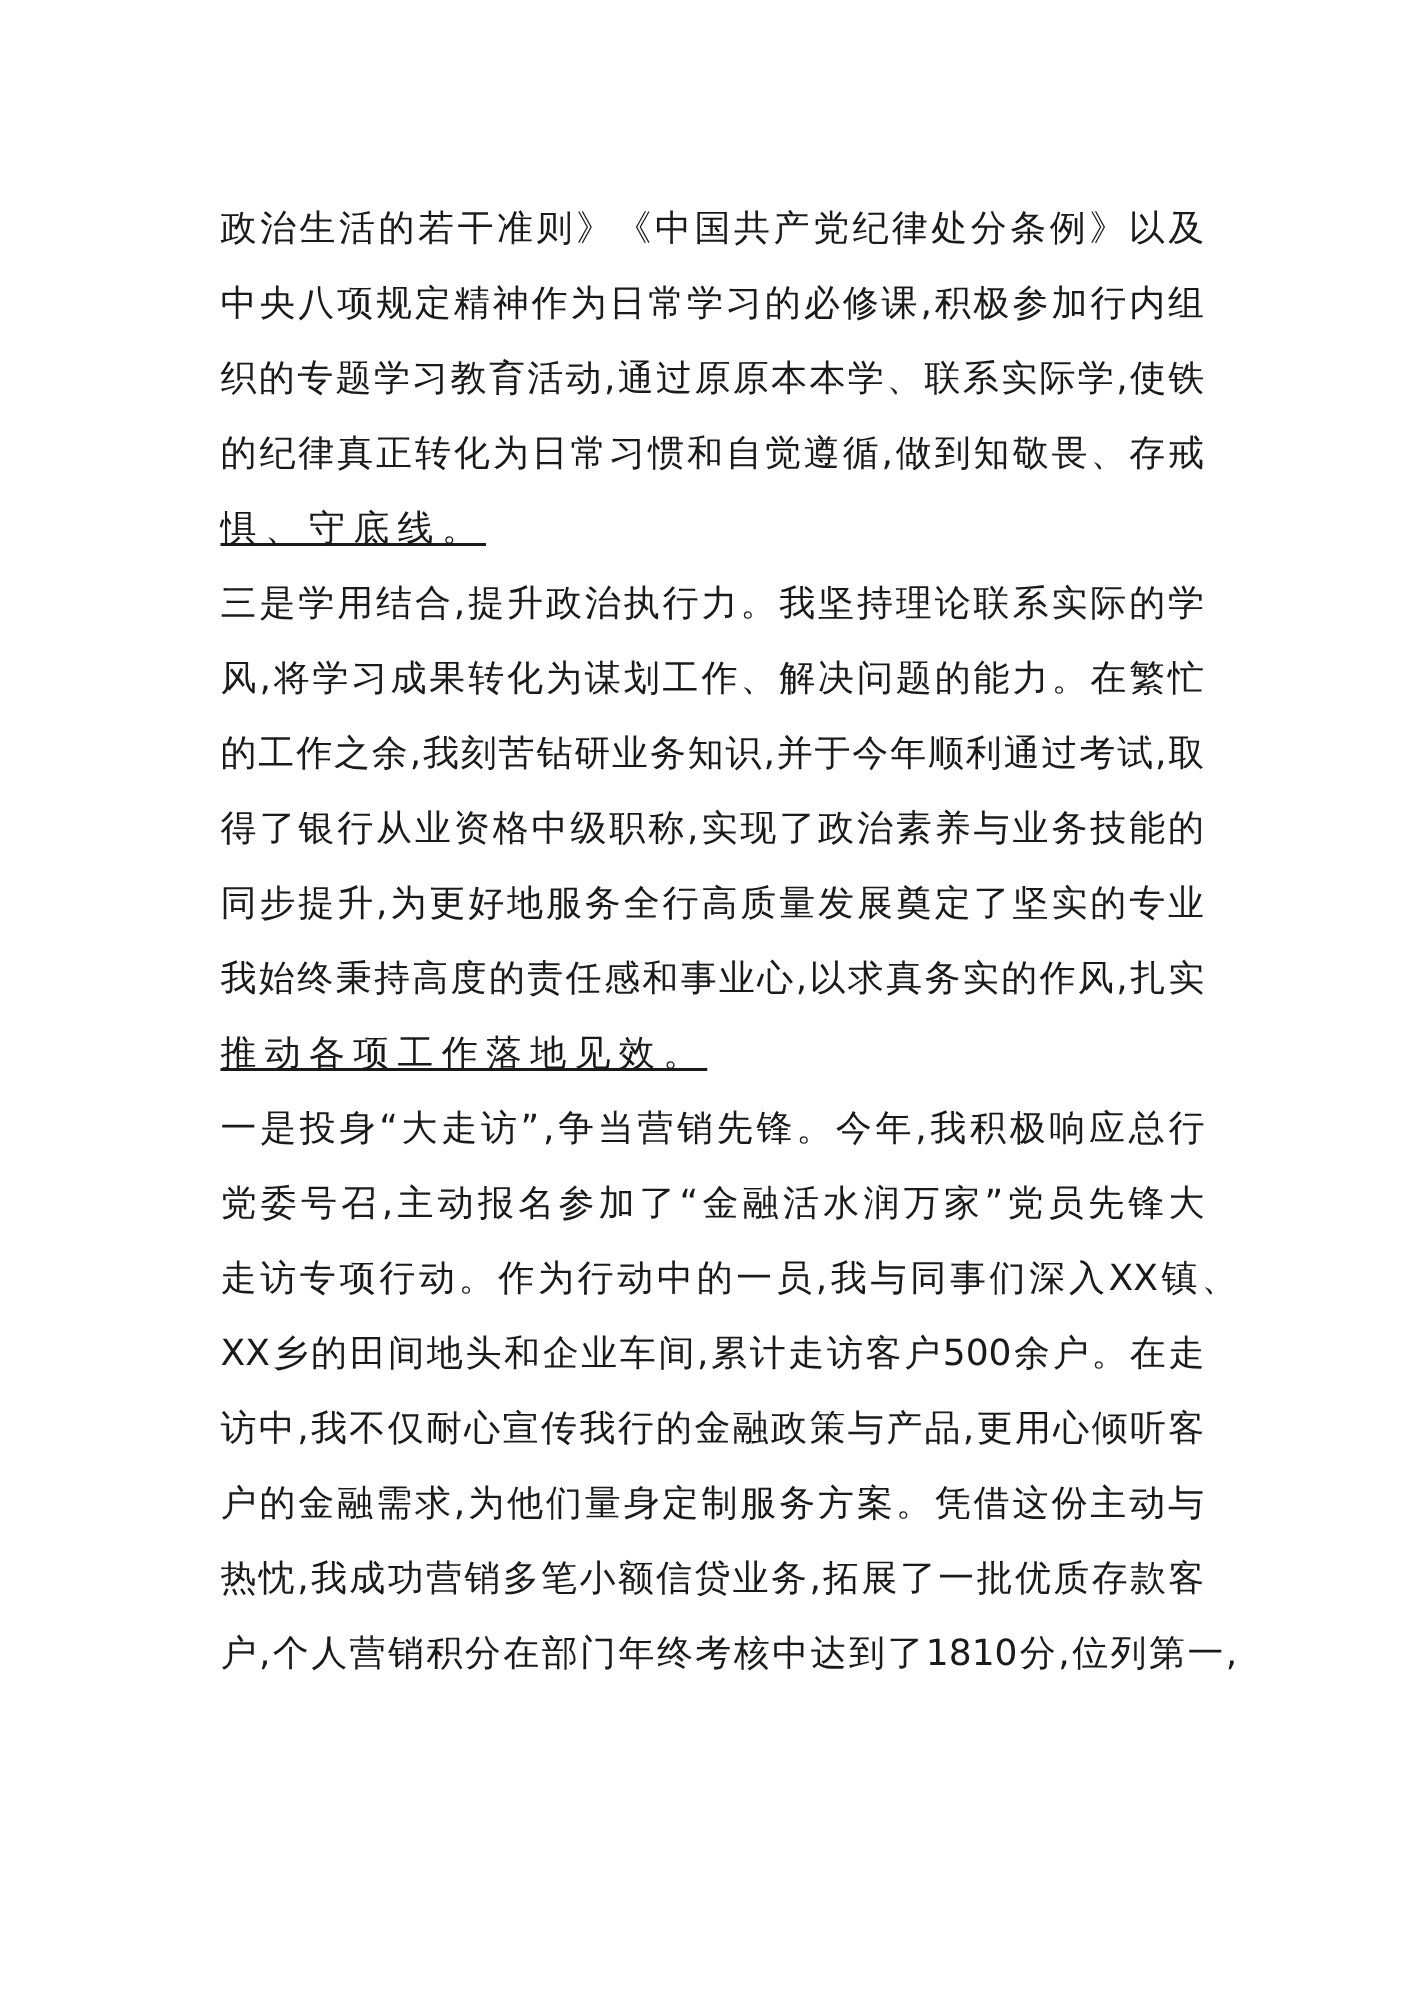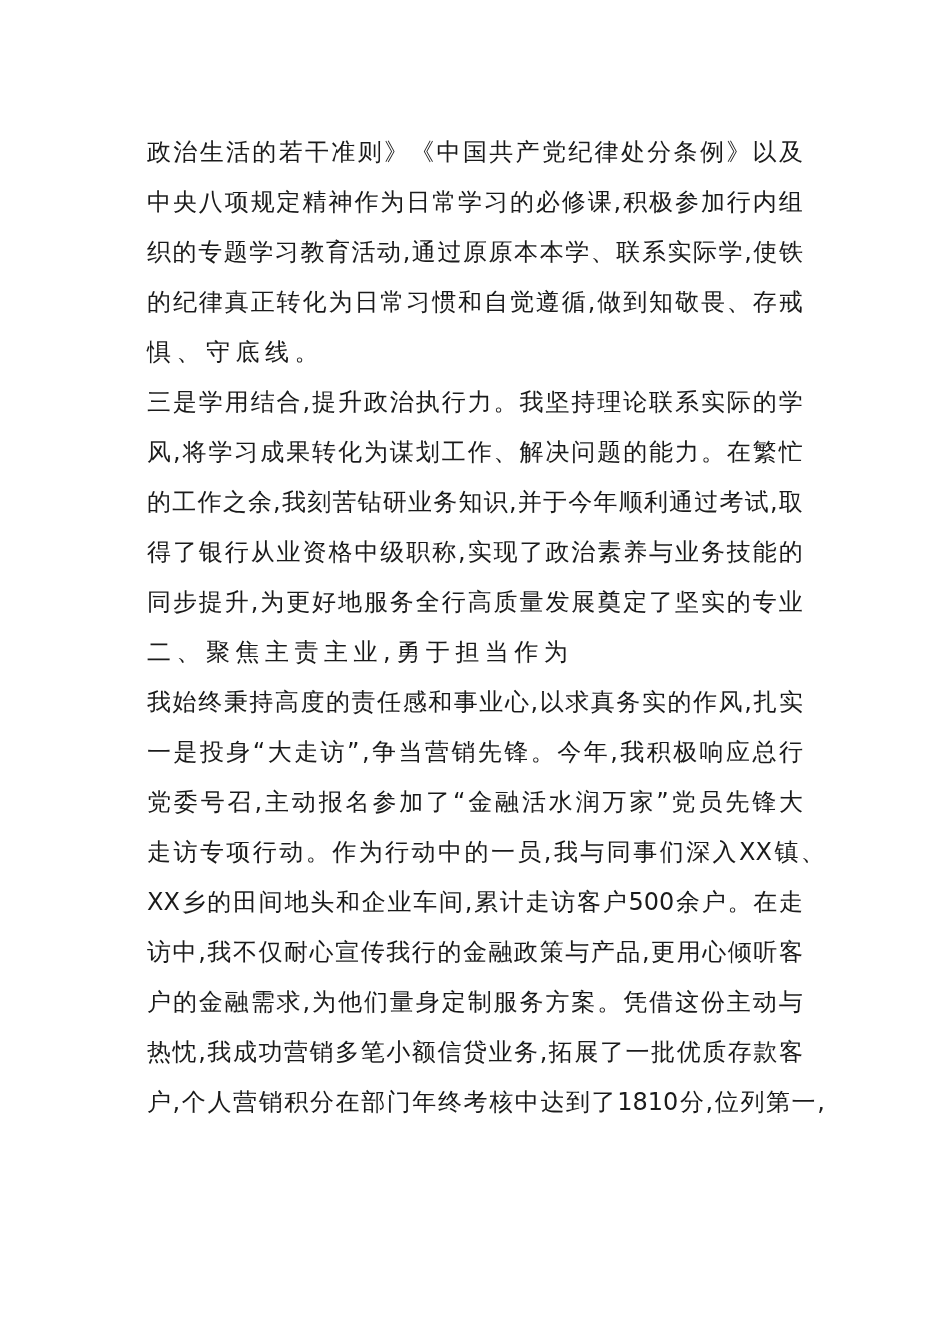--- a/index.html
+++ b/index.html
@@ -34,20 +34,21 @@
     font-size: 24px;
     color: #1a1a1a;
     white-space: nowrap;
     text-align: justify;
     text-align-last: justify;
     letter-spacing: 0;
   }
   .line.last {
     text-align-last: left;
     letter-spacing: 5.5px;
+    text-decoration: underline;
   }
   .line.overflow {
     margin-right: -22px;
   }
   .para { display: block; }
 </style>
 </head>
 <body>
 
 <div class="page">
@@ -307,23 +308,20 @@
           <span>定</span>
           <span>了</span>
           <span>坚</span>
           <span>实</span>
           <span>的</span>
           <span>专</span>
           <span>业</span>
         </span>
     </div>
 
-    <div class="para">
-      <span class="line last">二、聚焦主责主业,勇于担当作为</span>
-    </div>
 
     <div class="para">
       <span class="line" style="display: flex; justify-content: space-between;">
           <span>我</span>
           <span>始</span>
           <span>终</span>
           <span>秉</span>
           <span>持</span>
           <span>高</span>
           <span>度</span>
@@ -341,20 +339,21 @@
           <span>真</span>
           <span>务</span>
           <span>实</span>
           <span>的</span>
           <span>作</span>
           <span>风</span>
           <span>,</span>
           <span>扎</span>
           <span>实</span>
         </span>
+      <span class="line last">推动各项工作落地见效。</span>
     </div>
 
     <div class="para">
       <span class="line" style="display: flex; justify-content: space-between;">
           <span>一</span>
           <span>是</span>
           <span>投</span>
           <span>身</span>
           <span>“</span>
           <span>大</span>

